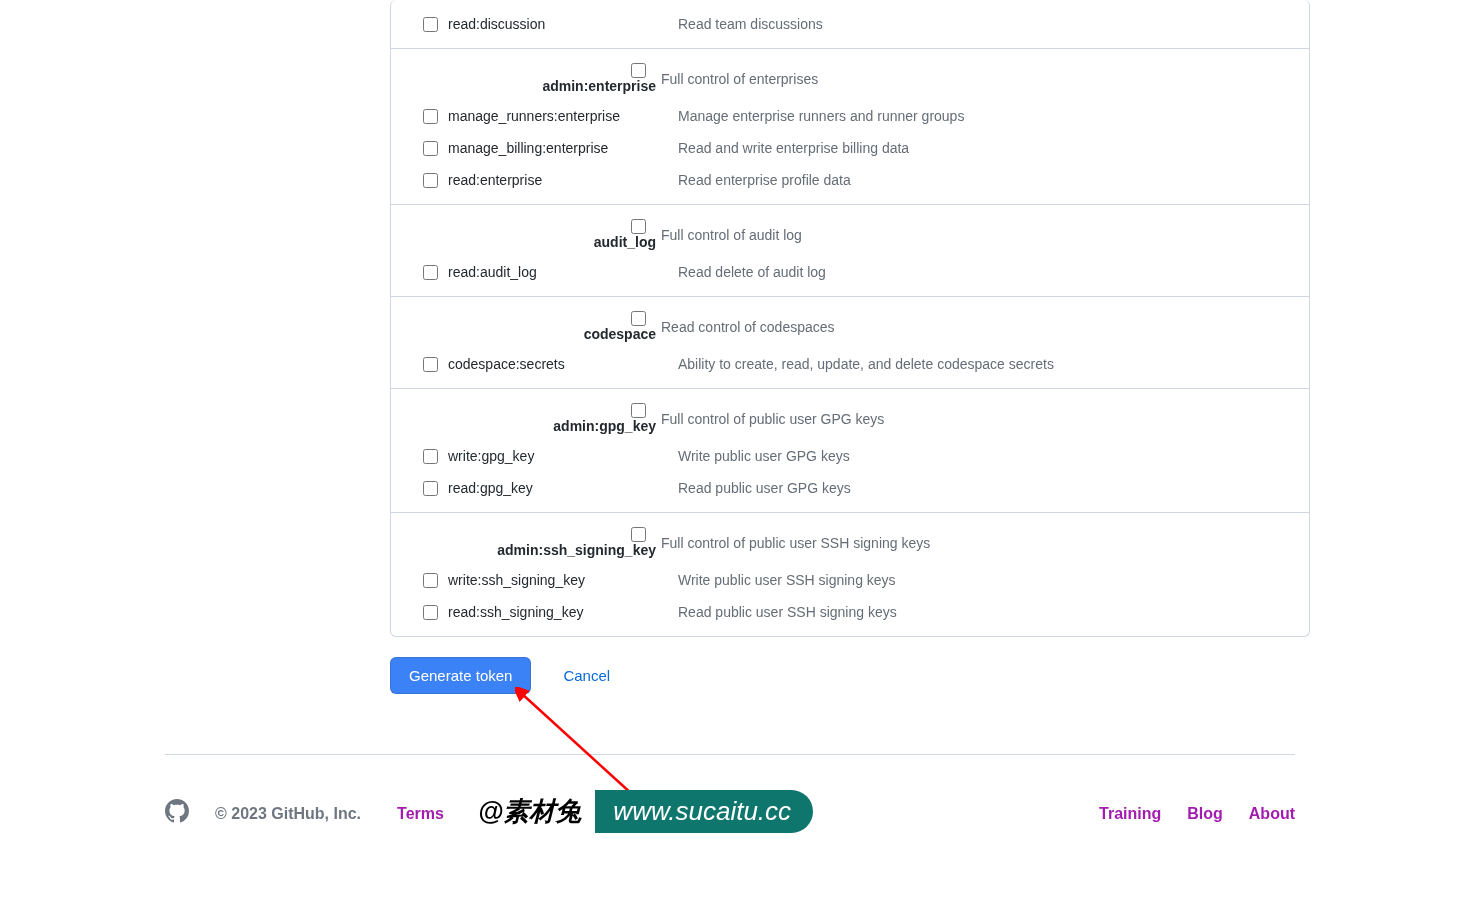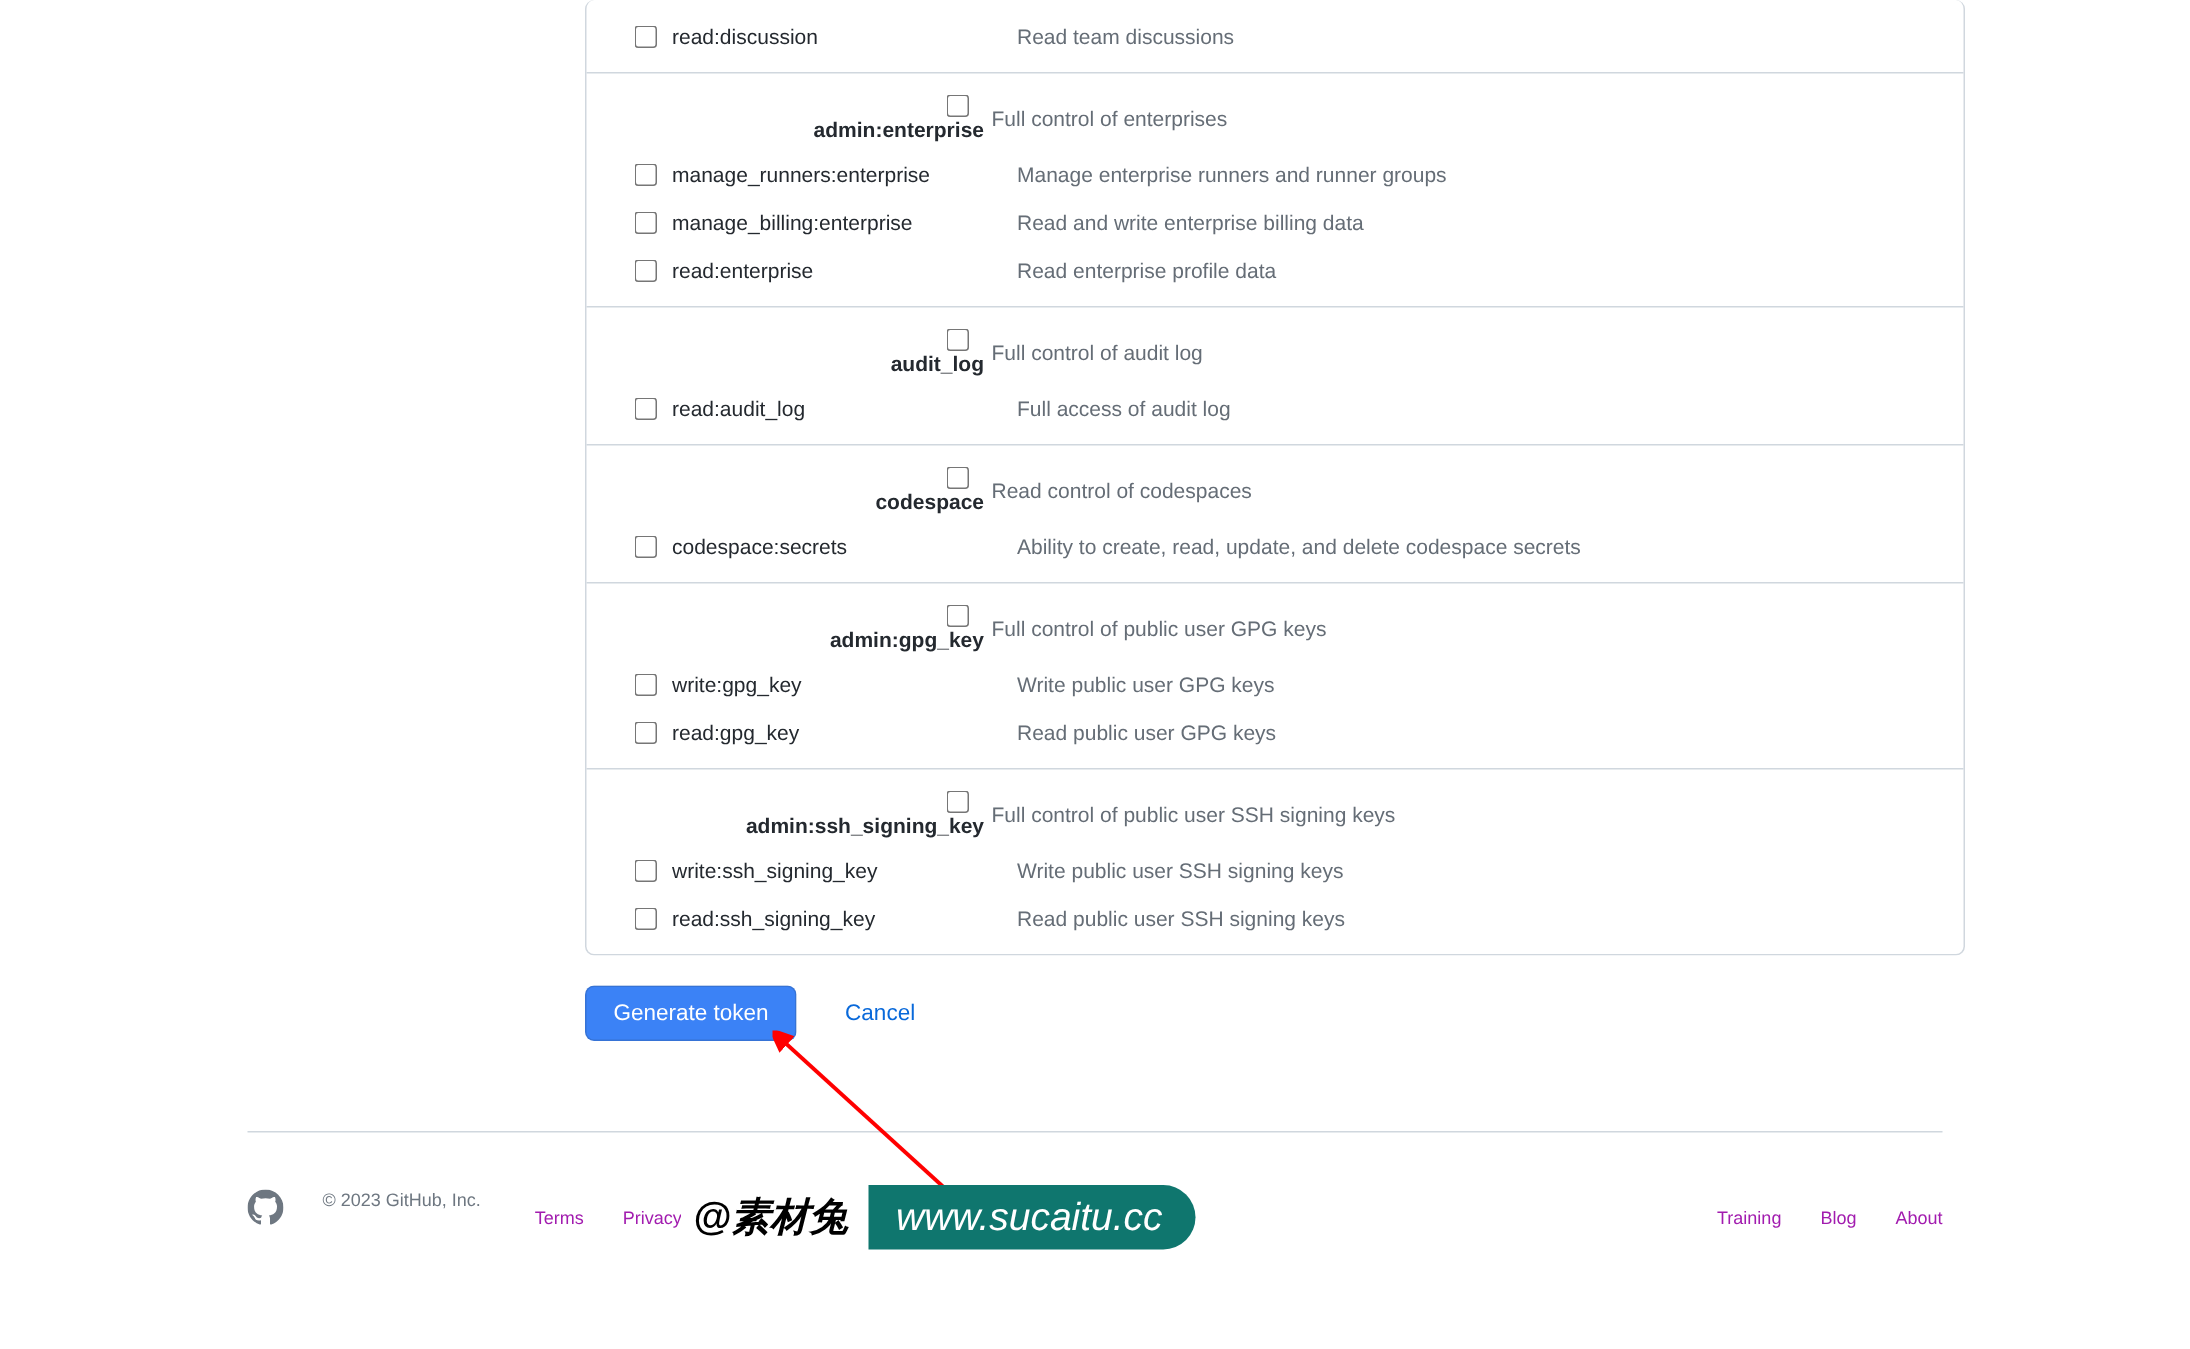--- a/index.html
+++ b/index.html
@@ -106,23 +106,24 @@
     .footer-divider {
       margin: 0 165px;
       border: none;
       border-top: 1px solid #d0d7de;
       margin-top: 10px;
     }
     .footer {
       margin: 0 165px;
       padding: 38px 0 20px 0;
       display: flex;
-      align-items: flex-start;
+      align-items: flex-end;
       gap: 26px;
-      font-size: 12px;
+      font-size: 16px;
+      font-weight: bold;
     }
     .footer-logo {
       color: #6e7781;
       display: flex;
       align-items: center;
     }
     .footer-copyright {
       color: #6e7781;
       margin-right: 10px;
     }
@@ -130,21 +131,21 @@
       color: #a21caf;
       text-decoration: none;
       cursor: pointer;
       margin-top: 12px;
     }
     .footer-spacer {
       flex: 1;
     }
     .watermark-badge {
       position: absolute;
-      left: 454px;
+      left: 470px;
       top: 790px;
       display: flex;
       align-items: center;
       pointer-events: none;
     }
     .watermark-left {
       background: #fff;
       color: #000;
       font-weight: 700;
       font-size: 26px;
@@ -213,21 +214,21 @@
             <input type="checkbox" class="scope-checkbox" style="">
             <span class="scope-label">audit_log</span>
           </span>
           <span class="scope-desc">Full control of audit log</span>
         </div>
         <div class="scope-row child">
           <span class="checkbox-wrap">
             <input type="checkbox" class="scope-checkbox" style="">
             <span class="scope-label">read:audit_log</span>
           </span>
-          <span class="scope-desc">Full access of audit log</span>
+          <span class="scope-desc">Read delete of audit log</span>
         </div>
       </div>
       <div class="scope-group">
         <div class="scope-row parent">
           <span class="checkbox-wrap">
             <input type="checkbox" class="scope-checkbox" style="">
             <span class="scope-label">codespace</span>
           </span>
           <span class="scope-desc">Read control of codespaces</span>
         </div>

